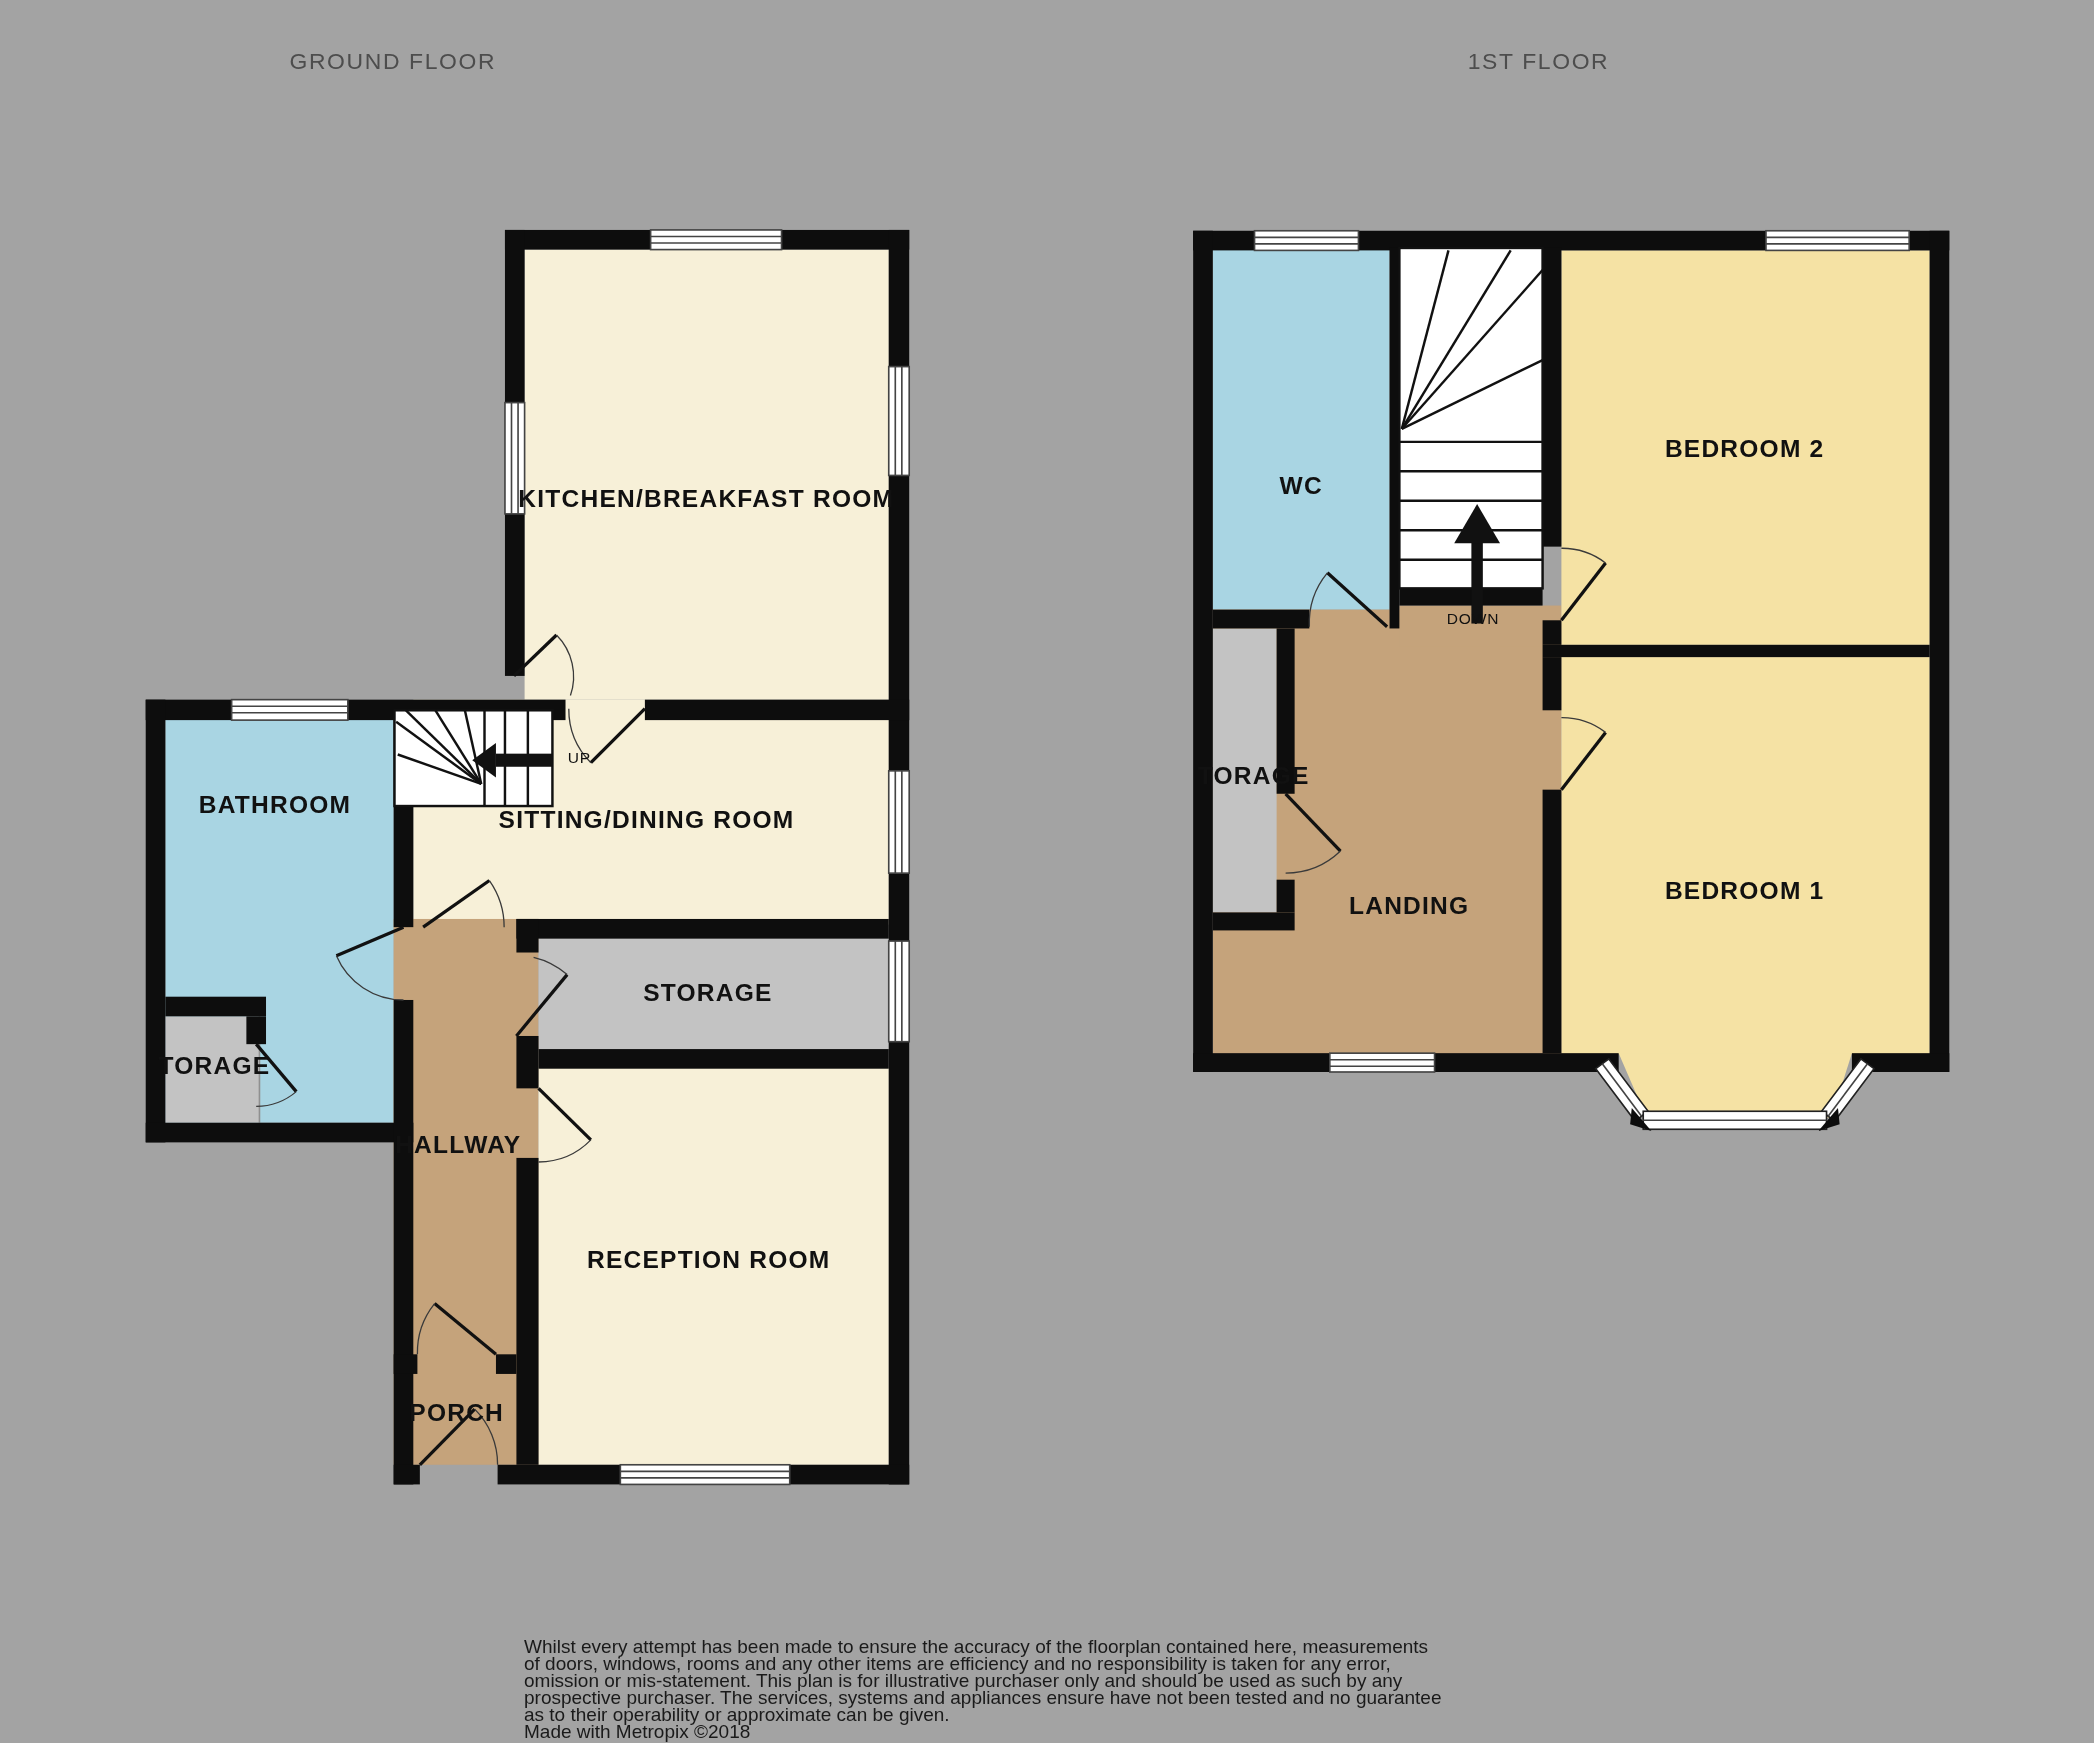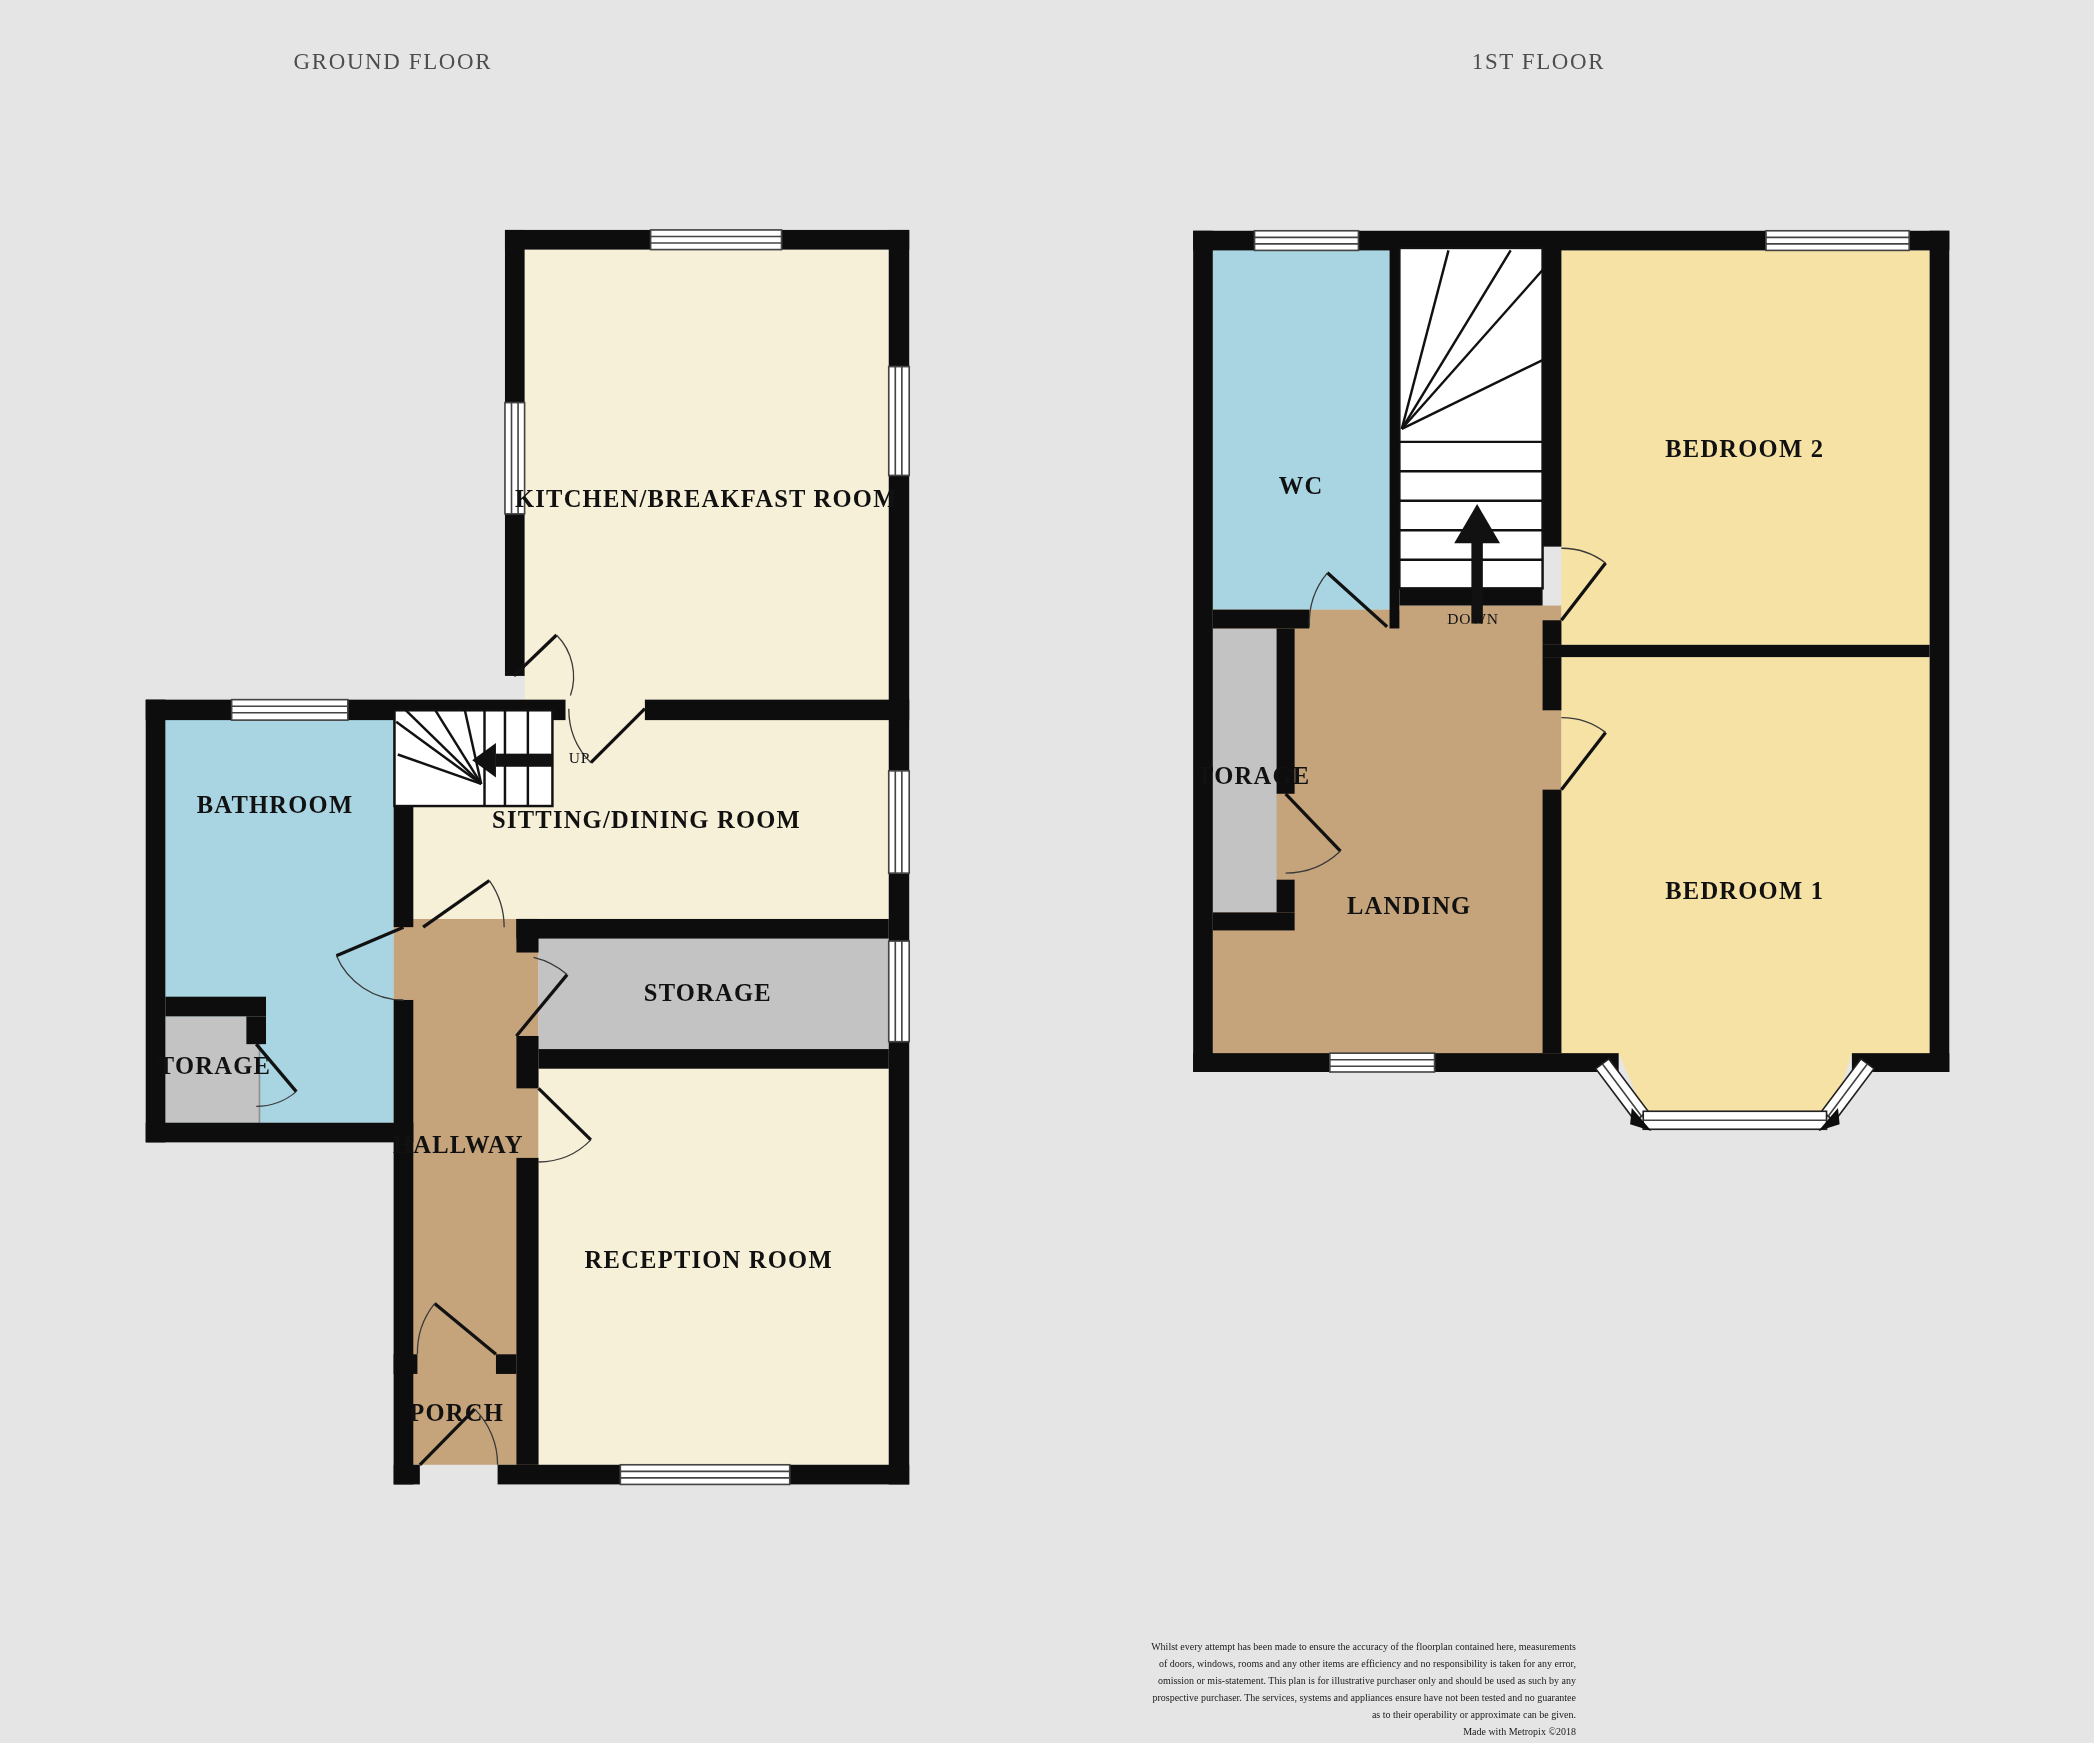--- a/index.html
+++ b/index.html
@@ -1,23 +1,23 @@
 <!DOCTYPE html>
 <html style="font-size:13px"><head>
 <meta charset="utf-8">
 <style>
   html,body{margin:0;padding:0;background:#ffffff;}
-  .canvas{position:relative;width:2095px;height:1743px;background:#e5e5e5;overflow:hidden;
-          font-family:Liberation Serif, serif;}
+  .canvas{position:relative;width:2095px;height:1743px;background:#a3a3a3;overflow:hidden;
+          font-family:Liberation Sans, sans-serif;}
   svg{position:absolute;left:0;top:0;}
   .floor-title{font-size:28px;letter-spacing:2px;}
   .room-label{font-size:30px;font-weight:bold;letter-spacing:1.5px;}
   .small-label{font-size:19px;font-weight:500;letter-spacing:1px;}
-  .disclaimer{position:absolute;left:524px;top:1638px;width:1052px;text-align:right;
-              font-size:10px;line-height:17px;color:#1a1a1a;}
+  .disclaimer{position:absolute;left:524px;top:1638px;width:1052px;text-align:left;
+              font-size:19px;line-height:17px;color:#1a1a1a;}
 </style>
 </head>
 <body>
 
 <div class="canvas">
 <svg width="2095" height="1743" viewBox="0 0 2560 2130">
 
   <text class="floor-title" x="480" y="84" text-anchor="middle" fill="#4d4d4d">GROUND FLOOR</text>
   <text class="floor-title" x="1880" y="84" text-anchor="middle" fill="#4d4d4d">1ST FLOOR</text>
 

